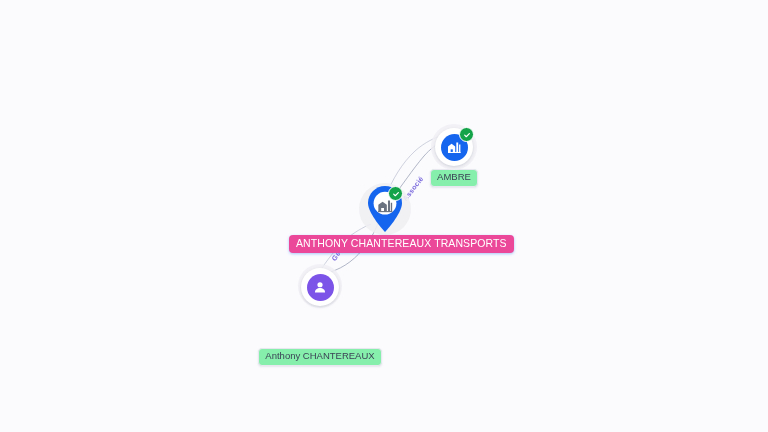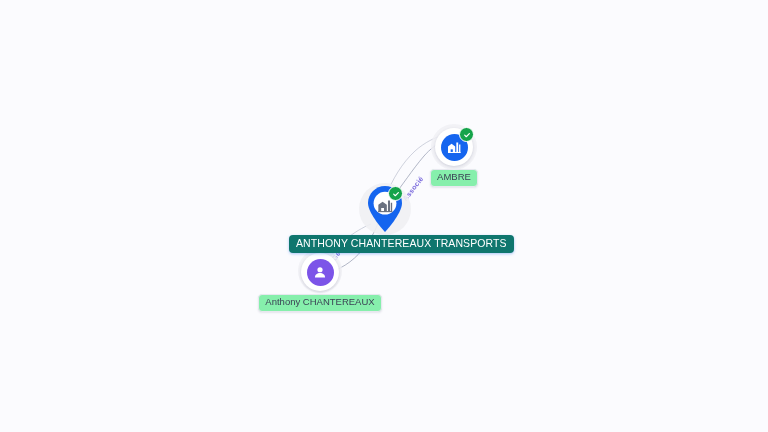--- a/index.html
+++ b/index.html
@@ -178,38 +178,39 @@
   #node-center .verified-badge {
     top: 3px;
     right: 4px;
   }
 
   
   #label-center {
     position: absolute;
     left: 289px;
     top: 235px;
-    background: #0f766e;
+    background: #ec4899;
     color: #ffffff;
     border-radius: 4px;
     padding: 2px 7px 3px 7px;
     font-size: 10.5px;
     font-weight: 400;
     white-space: nowrap;
     letter-spacing: 0.1px;
     box-shadow: 0 1px 3px rgba(21,101,239,0.35);
     z-index: 8;
     line-height: 1.2;
   }
 
   
   #node-person {
     left: 296px;
-    top: 249px;
+    top: 264px;
     width: 48px;
+    gap: 39px;
   }
   #node-person .halo {
     width: 44px;
     height: 44px;
     left: 2px;
     top: 0px;
   }
   #node-person .node-label {
     font-size: 9.5px;
   }

